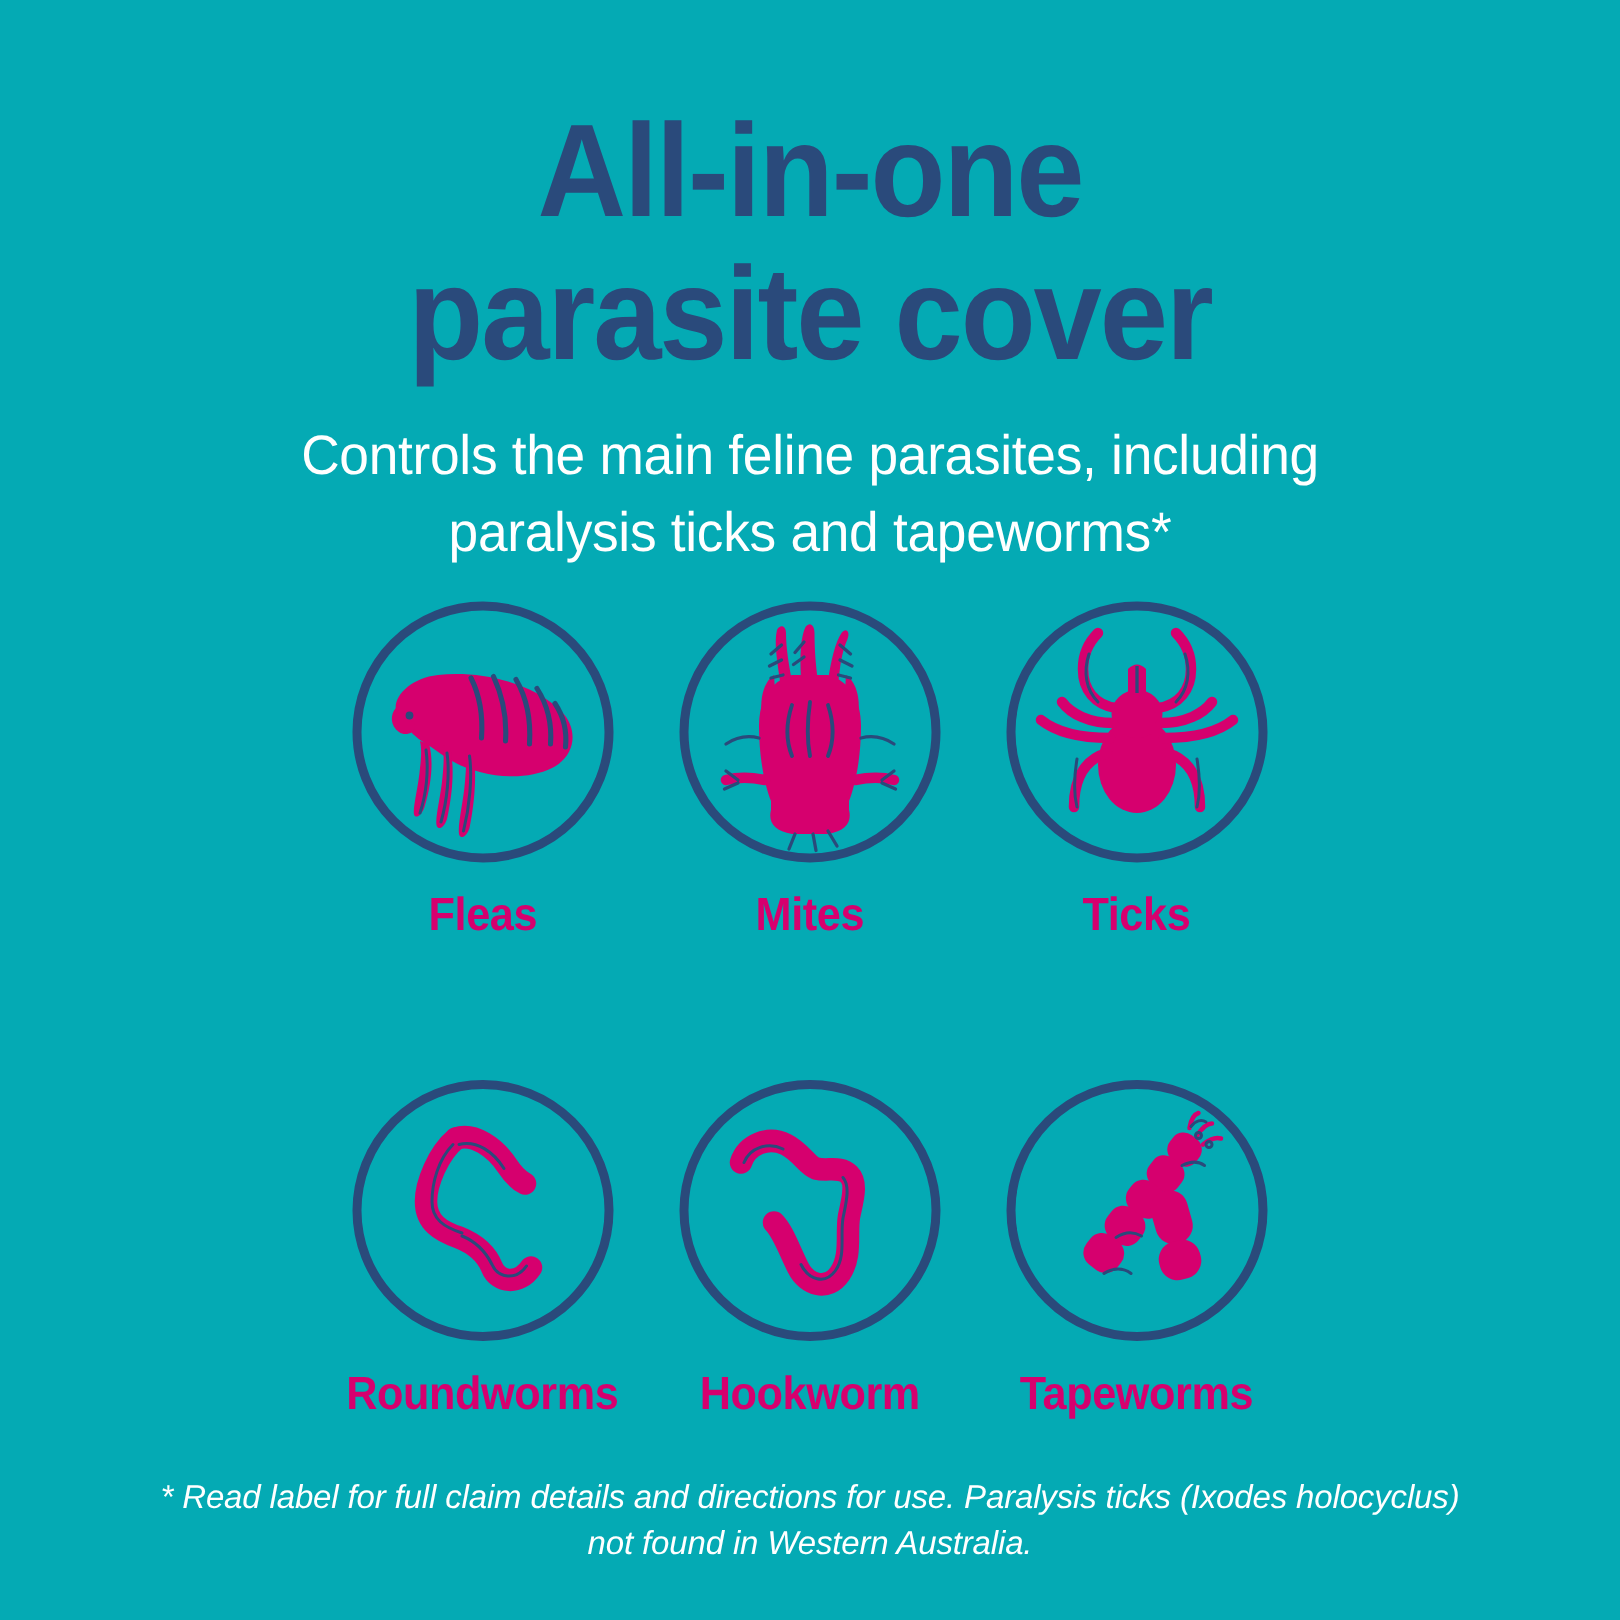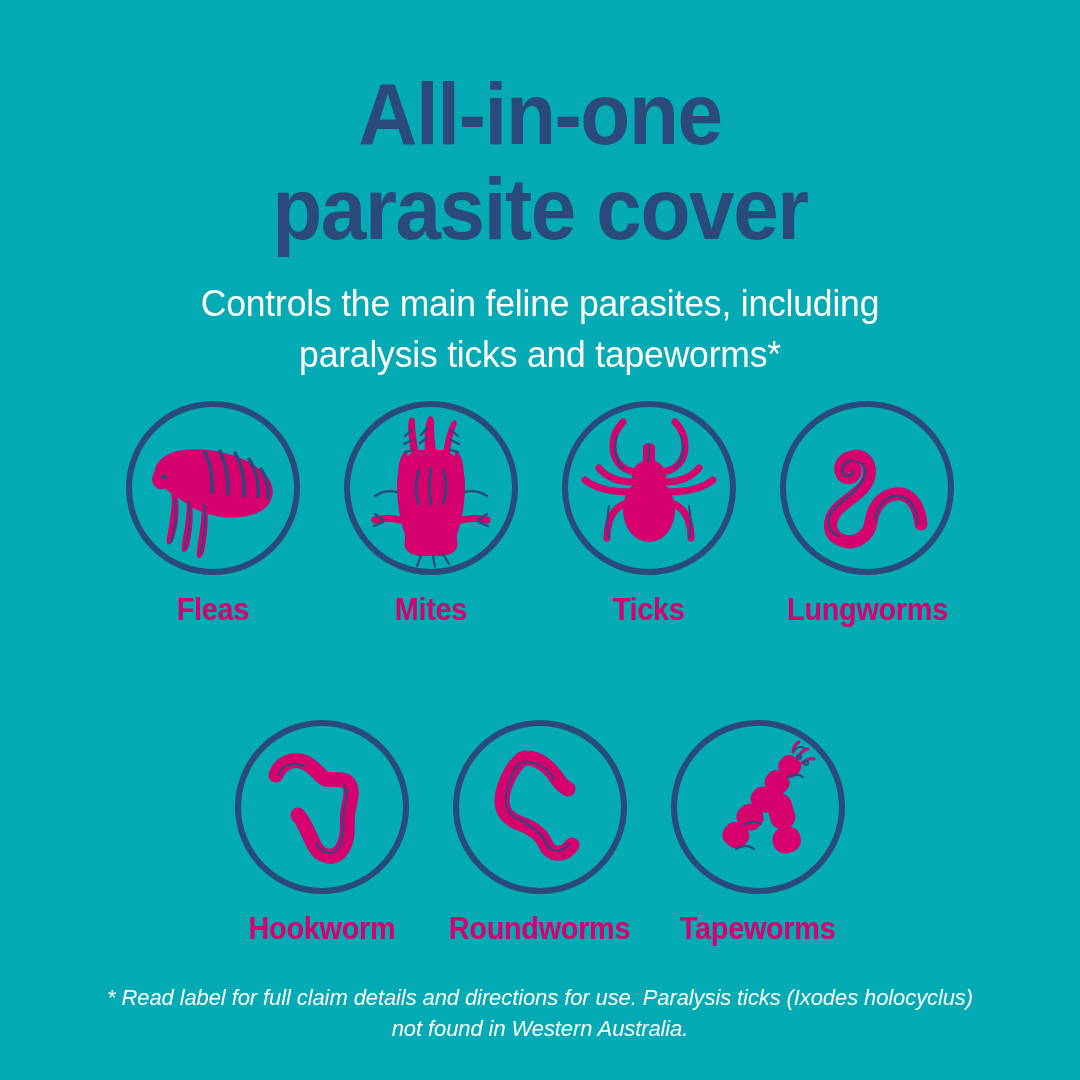--- a/index.html
+++ b/index.html
@@ -240,68 +240,53 @@
                 <path d="M26,-22 C34,-30 36,-42 32,-54"></path>
                 <path d="M-40,16 C-42,28 -42,40 -40,48"></path>
                 <path d="M40,16 C42,28 42,40 40,48"></path>
               </g>
             </g>
           </svg>
         </div>
         <div class="icon-label">Ticks</div>
       </div>
 
-      <div class="icon-cell">
-        <div class="icon-disc">
-          <svg viewBox="0 0 180 180" xmlns="http://www.w3.org/2000/svg">
-            <circle cx="90" cy="90" r="84" fill="none" stroke="#2a4a7b" stroke-width="6"></circle>
-            <g transform="translate(90,92)" fill="none" stroke-linecap="round">
-              <path d="M-12,-34 C-24,-34 -30,-24 -26,-16 C-22,-9 -12,-10 -11,-18 C-10,-24 -16,-27 -19,-23" stroke="#d6006e" stroke-width="11"></path>
-              <path d="M-12,-34 C-2,-34 4,-26 2,-14 C0,-2 -14,6 -26,16 C-40,28 -40,44 -26,50 C-12,56 2,46 4,32 C6,18 14,6 28,4 C42,2 52,14 54,34" stroke="#d6006e" stroke-width="13"></path>
-              <path d="M-14,-30 C-22,-29 -26,-23 -24,-17 C-22,-12 -14,-13 -14,-19" stroke="#2a4a7b" stroke-width="2.2"></path>
-              <path d="M-10,-28 C-2,-27 0,-20 -3,-12 C-8,0 -22,8 -32,18 C-42,28 -40,42 -28,46" stroke="#2a4a7b" stroke-width="2.2"></path>
-              <path d="M8,30 C10,16 18,6 30,6 C42,6 50,18 51,34" stroke="#2a4a7b" stroke-width="2.2"></path>
-            </g>
-          </svg>
-        </div>
-        <div class="icon-label">Lungworms</div>
-      </div>
 
     </div>
 
     <div class="icon-row row-2">
-
-      <div class="icon-cell">
-        <div class="icon-disc">
-          <svg viewBox="0 0 180 180" xmlns="http://www.w3.org/2000/svg">
-            <circle cx="90" cy="90" r="84" fill="none" stroke="#2a4a7b" stroke-width="6"></circle>
-            <g transform="translate(90,90)" fill="none" stroke-linecap="round">
-              <path d="M-46,-32 C-42,-44 -28,-50 -16,-44 C-6,-39 -2,-30 4,-28 C12,-26 20,-30 26,-24 C32,-18 28,-6 26,4 C24,16 28,30 20,42 C12,54 -2,50 -8,38 C-14,26 -18,14 -24,8" stroke="#d6006e" stroke-width="15"></path>
-              <path d="M-44,-32 C-40,-42 -28,-46 -18,-41" stroke="#2a4a7b" stroke-width="2"></path>
-              <path d="M22,-22 C27,-16 24,-5 22,5 C20,17 24,30 17,40 C10,50 -1,46 -6,36" stroke="#2a4a7b" stroke-width="2"></path>
-            </g>
-          </svg>
-        </div>
-        <div class="icon-label">Hookworm</div>
-      </div>
 
       <div class="icon-cell">
         <div class="icon-disc">
           <svg viewBox="0 0 180 180" xmlns="http://www.w3.org/2000/svg">
             <circle cx="90" cy="90" r="84" fill="none" stroke="#2a4a7b" stroke-width="6"></circle>
             <g transform="translate(90,90)" fill="none" stroke-linecap="round">
               <path d="M-18,-48 C-30,-38 -38,-18 -38,-6 C-38,8 -28,14 -16,18 C-6,22 2,28 6,38 C10,48 24,50 32,38" stroke="#d6006e" stroke-width="15"></path>
               <path d="M-18,-48 C-6,-52 8,-42 16,-30 C20,-24 24,-20 28,-18" stroke="#d6006e" stroke-width="15"></path>
               <path d="M-20,-44 C-30,-34 -34,-18 -34,-6 C-34,6 -26,11 -14,15" stroke="#2a4a7b" stroke-width="2"></path>
               <path d="M-14,17 C-4,21 2,28 6,36 C10,45 22,47 29,37" stroke="#2a4a7b" stroke-width="2"></path>
               <path d="M-16,-44 C-4,-47 7,-39 14,-28" stroke="#2a4a7b" stroke-width="2"></path>
             </g>
           </svg>
         </div>
         <div class="icon-label">Roundworms</div>
+      </div>
+
+      <div class="icon-cell">
+        <div class="icon-disc">
+          <svg viewBox="0 0 180 180" xmlns="http://www.w3.org/2000/svg">
+            <circle cx="90" cy="90" r="84" fill="none" stroke="#2a4a7b" stroke-width="6"></circle>
+            <g transform="translate(90,90)" fill="none" stroke-linecap="round">
+              <path d="M-46,-32 C-42,-44 -28,-50 -16,-44 C-6,-39 -2,-30 4,-28 C12,-26 20,-30 26,-24 C32,-18 28,-6 26,4 C24,16 28,30 20,42 C12,54 -2,50 -8,38 C-14,26 -18,14 -24,8" stroke="#d6006e" stroke-width="15"></path>
+              <path d="M-44,-32 C-40,-42 -28,-46 -18,-41" stroke="#2a4a7b" stroke-width="2"></path>
+              <path d="M22,-22 C27,-16 24,-5 22,5 C20,17 24,30 17,40 C10,50 -1,46 -6,36" stroke="#2a4a7b" stroke-width="2"></path>
+            </g>
+          </svg>
+        </div>
+        <div class="icon-label">Hookworm</div>
       </div>
 
       <div class="icon-cell">
         <div class="icon-disc">
           <svg viewBox="0 0 180 180" xmlns="http://www.w3.org/2000/svg">
             <circle cx="90" cy="90" r="84" fill="none" stroke="#2a4a7b" stroke-width="6"></circle>
             <g transform="translate(90,90)" fill="#d6006e">
               <g transform="rotate(38)">
                 <rect x="-11" y="-62" width="22" height="21" rx="9"></rect>
                 <rect x="-12" y="-42" width="24" height="22" rx="9"></rect>

